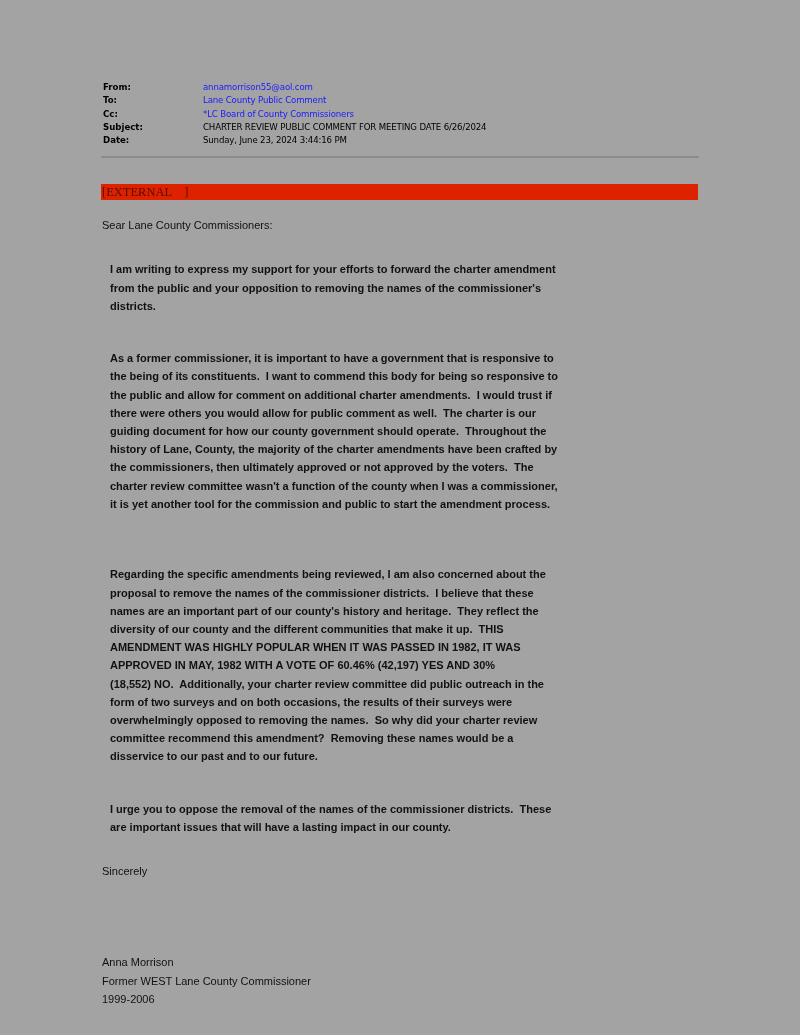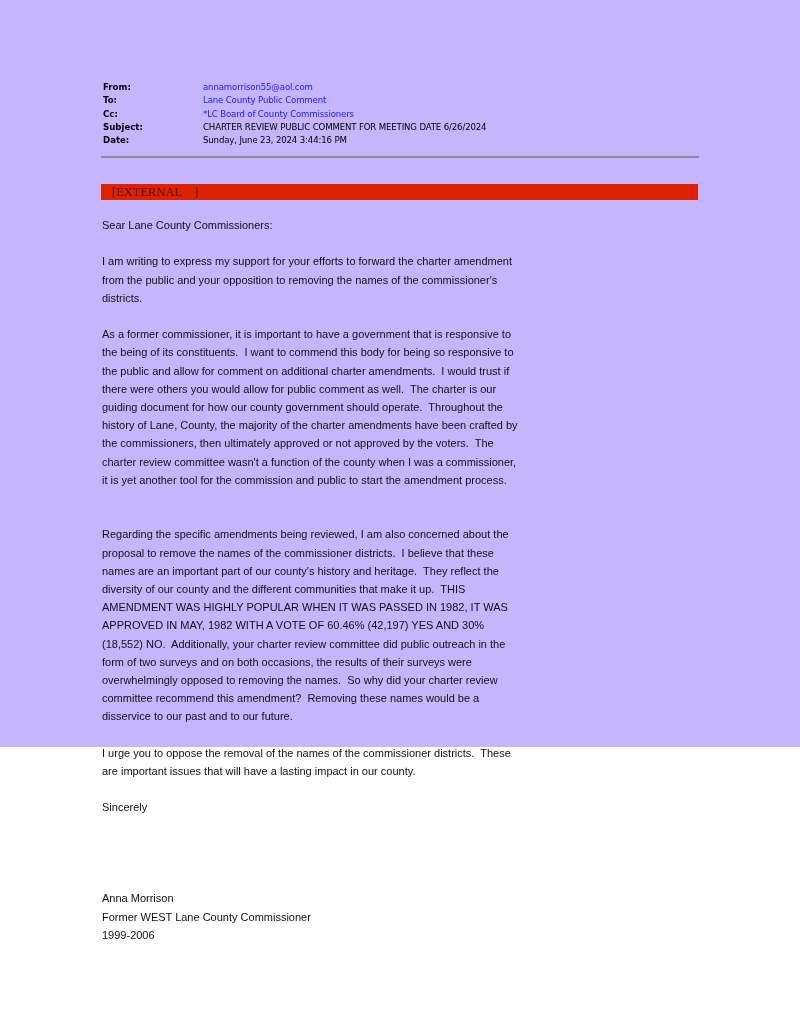--- a/index.html
+++ b/index.html
@@ -10,22 +10,22 @@
     body {
       width: 800px;
       height: 1035px;
       position: relative;
       overflow: hidden;
       color: #000;
     }
     .page {
       position: absolute;
       left: 0; top: 0;
-      width: 800px; height: 747px;
-      background: #c4b5fd;
+      width: 800px; height: 1035px;
+      background: #a3a3a3;
     }
     .hdr {
       position: absolute;
       left: 103px;
       top: 81px;
       width: 600px;
       font-family: "DejaVu Sans", "Liberation Sans", sans-serif;
       font-size: 8.6px;
       line-height: 13.3px;
     }
@@ -58,36 +58,37 @@
       left: 101px;
       top: 184px;
       width: 597px;
       height: 16px;
       background: #dd2200;
       font-family: "Liberation Serif", "DejaVu Serif", serif;
       font-size: 12.5px;
       line-height: 16px;
       color: #5a0c00;
       white-space: pre;
-      padding-left: 11px;
+      padding-left: 1px;
       box-sizing: border-box;
     }
     .body-text {
       position: absolute;
       left: 102px;
       top: 216px;
       width: 605px;
       font-family: "Liberation Sans", "DejaVu Sans", sans-serif;
       font-size: 11px;
       line-height: 18.2px;
       color: #111;
     }
     .body-text p {
-      margin: 0;
+      margin: 8px;
       white-space: normal;
+      font-weight: bold;
     }
     .line { display: block; white-space: pre; }
     .gap1 { height: 18.2px; }
     .gap2 { height: 36.4px; }
     .gap3 { height: 54.6px; }
   </style>
 </head>
 <body>
 
 <div class="page">

